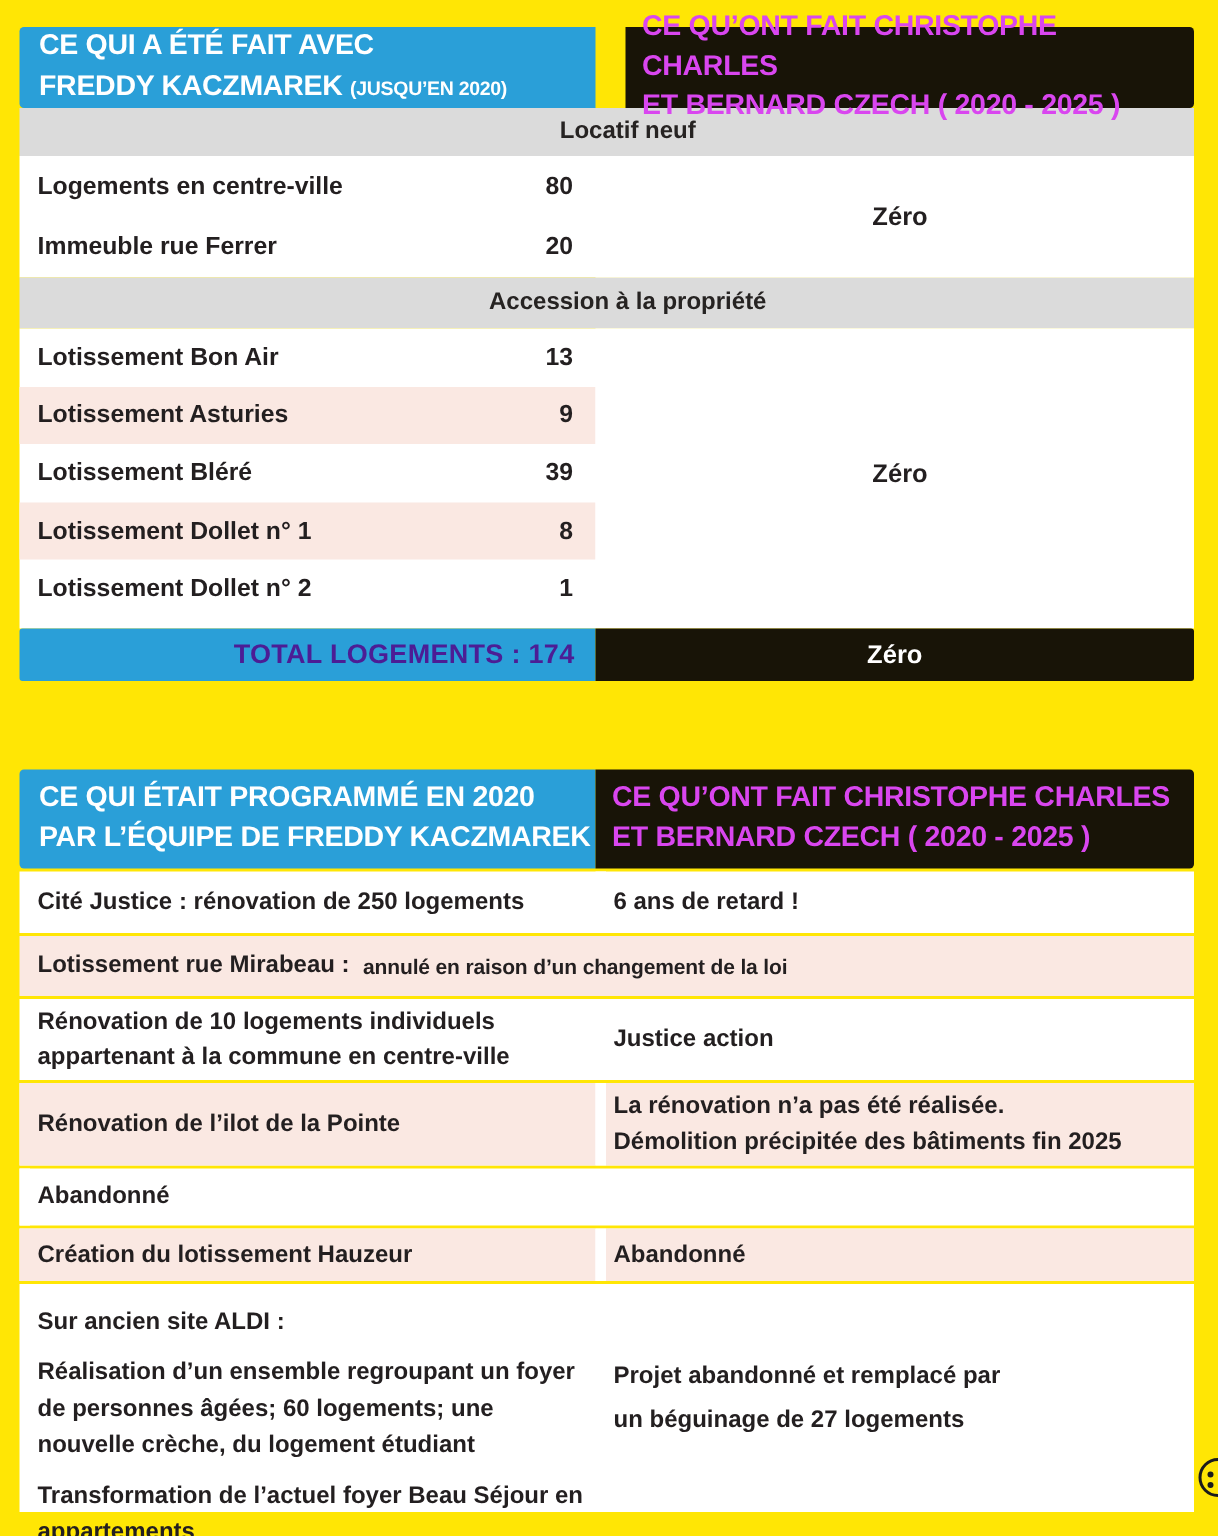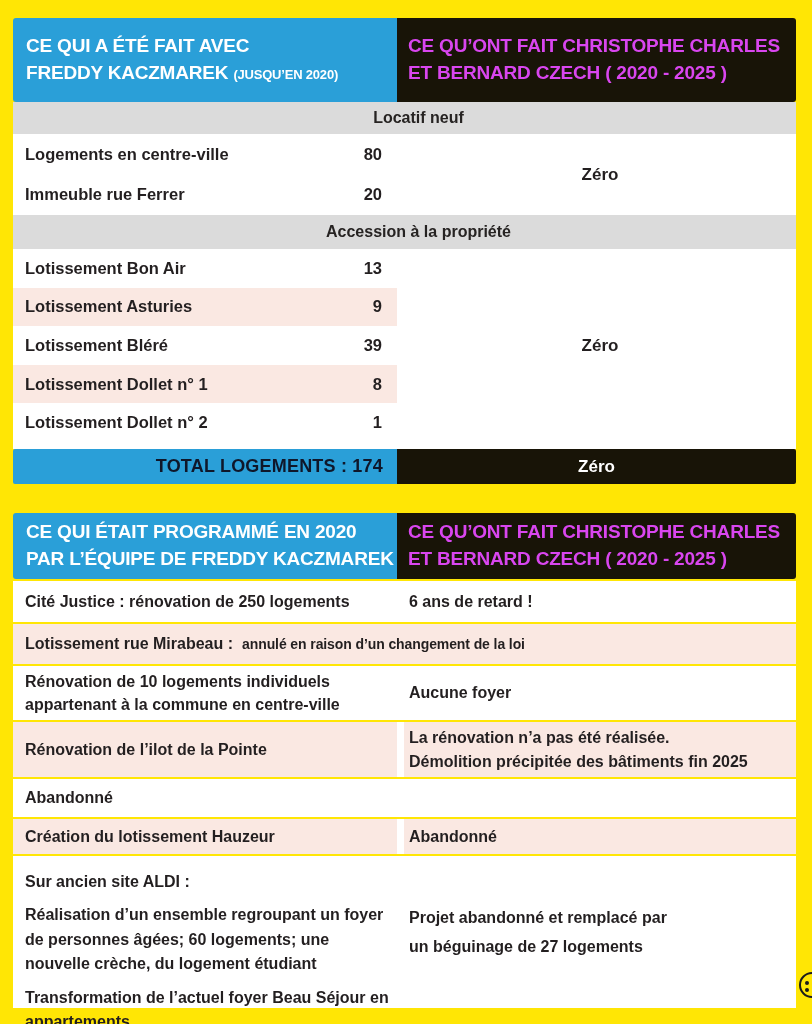--- a/index.html
+++ b/index.html
@@ -9,38 +9,38 @@
   .t1{top:18px;}
   .t2{top:513px;}
 
   
   .hdr{display:flex;width:100%;}
   .hcell{box-sizing:border-box;display:flex;flex-direction:column;justify-content:center;
          color:#fff;font-weight:700;font-size:19px;line-height:1.42;letter-spacing:-0.2px;}
   .hcell.cyan{width:384px;background:#2A9FD8;padding-left:13px;border-radius:3px 0 0 3px;}
   .hcell.dark{flex:1;background:#181407;padding-left:11px;border-radius:0 3px 3px 0;color:#d946ef;}
   .hnote{font-size:13px;font-weight:700;}
-  .h67{height:84px;} .h66{height:66px;}
+  .h67{height:54px;gap:20px;} .h66{height:66px;}
 
   
   .band{height:32px;background:#DBDBDB;display:flex;align-items:center;justify-content:center;
         font-size:16px;font-weight:700;color:#262322;padding-left:28px;}
   .band2{height:34px;}
   .secbody{display:flex;background:#fff;}
   .leftcol{width:384px;display:flex;flex-direction:column;}
   .colgap{width:7px;background:#fff;}
   .rightmerge{flex:1;display:flex;align-items:center;justify-content:center;
               font-size:17px;font-weight:700;background:#fff;}
   .row1{display:flex;align-items:center;flex:1;font-size:16.5px;font-weight:700;}
   .row1.pink{background:#FAE8E2;}
   .rlabel{flex:1;padding-left:12px;}
   .rval{width:52px;text-align:right;padding-right:15px;}
   .spacer7{height:7px;background:#fff;}
   .total{display:flex;height:35px;}
-  .tleft{width:384px;background:#2A9FD8;color:#0f172a;font-weight:700;font-size:18px;
+  .tleft{width:384px;background:#2A9FD8;color:#4c1d95;font-weight:700;font-size:18px;
          display:flex;align-items:center;justify-content:flex-end;padding-right:14px;
          box-sizing:border-box;letter-spacing:0.2px;border-radius:2px 0 0 2px;}
   .tright{flex:1;background:#181407;color:#fff;font-weight:700;font-size:17px;
           display:flex;align-items:center;justify-content:center;border-radius:0 2px 2px 0;}
 
   
   .r2row{display:flex;margin-top:2px;background:#fff;}
   .lcell{width:384px;box-sizing:border-box;padding-left:12px;display:flex;flex-direction:column;
          justify-content:center;font-size:16px;font-weight:700;line-height:1.45;}
   .cgap{width:7px;background:#fff;}
@@ -155,21 +155,21 @@
     </div>
 
     <div class="r2full" style="height:40px">
       <span style="font-size:16px;font-weight:700;">Lotissement rue Mirabeau :</span>
       <span class="msm">annulé en raison d’un changement de la loi</span>
     </div>
 
     <div class="r2row" style="height:54px">
       <div class="lcell">Rénovation de 10 logements individuels appartenant à la commune en centre-ville</div>
       <div class="cgap"></div>
-      <div class="rcell">Aucune foyer</div>
+      <div class="rcell">Justice action</div>
     </div>
 
     <div class="r2row pinkrow" style="height:55px">
       <div class="lcell">Rénovation de l’ilot de la Pointe</div>
       <div class="cgap"></div>
       <div class="rcell">
         <div>La rénovation n’a pas été réalisée.</div>
         <div>Démolition précipitée des bâtiments fin 2025</div>
       </div>
     </div>

